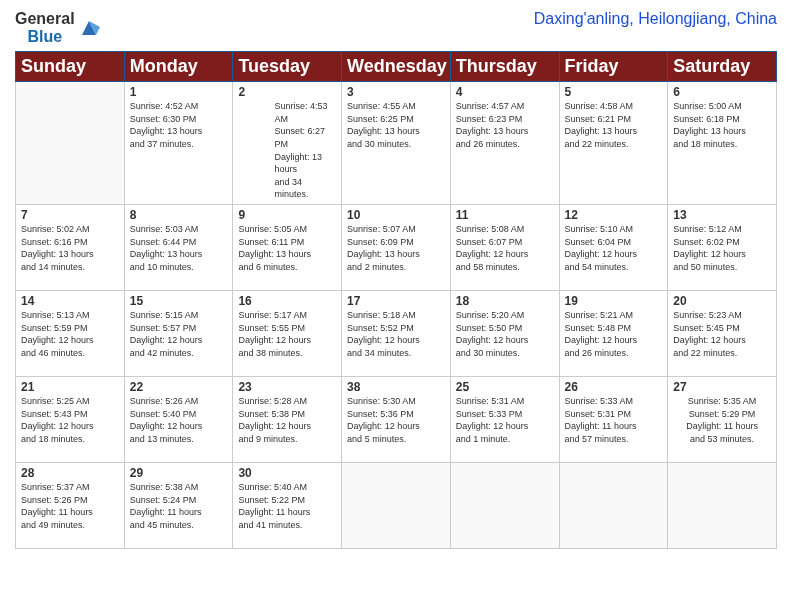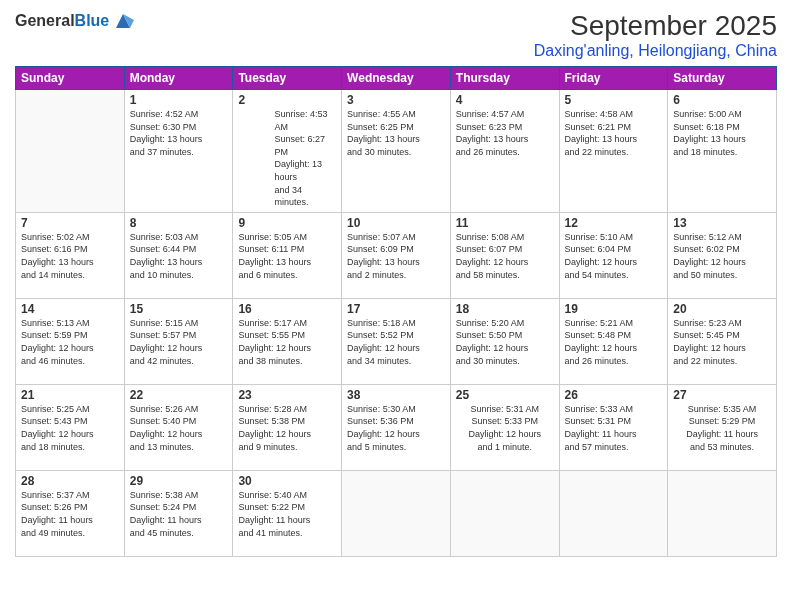--- a/index.html
+++ b/index.html
@@ -20,22 +20,23 @@
       justify-content: space-between;
       align-items: flex-start;
       margin-bottom: 6px;
     }
     .logo {
       display: flex;
       align-items: center;
     }
     .logo-text {
       display: flex;
-      flex-direction: row;
+      flex-direction: column;
       line-height: 1.1;
+      text-align: center;
     }
     .logo-general {
       font-size: 16px;
       font-weight: bold;
       color: #333;
     }
     .logo-blue {
       font-size: 16px;
       font-weight: bold;
       color: #1a6ab0;
@@ -56,25 +57,25 @@
     .location {
       font-size: 16px;
       color: #1d4ed8;
     }
     .calendar {
       width: 100%;
       border-collapse: collapse;
       table-layout: fixed;
     }
     .calendar th {
-      background: #a21caf;
+      background: #7f1d1d;
       color: white;
       text-align: left;
       padding: 4px 5px;
-      font-size: 12px;
+      font-size: 18px;
       font-weight: bold;
       border: 1px solid #1a5a9a;
     }
     .calendar td {
       border: 1px solid #ccc;
       vertical-align: top;
       padding: 3px 5px;
       font-size: 9.5px;
       color: #333;
       height: 86px;
@@ -102,21 +103,20 @@
       <div class="logo-text">
         <span class="logo-general">General</span>
         <span class="logo-blue">Blue</span>
       </div>
       <svg class="logo-icon" viewBox="0 0 22 22">
         <polygon points="4,18 11,4 18,18" fill="#2a6db5"></polygon>
         <polygon points="11,4 18,18 22,10" fill="#5aa0e0"></polygon>
       </svg>
     </div>
     <div class="title-area">
-      <div class="month-title">September 2025</div>
       <div class="location">Daxing'anling, Heilongjiang, China</div>
     </div>
   </div>
 
   <table class="calendar">
     <thead>
       <tr>
         <th>Sunday</th>
         <th>Monday</th>
         <th>Tuesday</th>
@@ -298,21 +298,21 @@
           </td>
           <td>
             <div class="day-number">38</div>
             <div class="day-info" style="white-space: pre-line;">Sunrise: 5:30 AM
 Sunset: 5:36 PM
 Daylight: 12 hours
 and 5 minutes.</div>
           </td>
           <td>
             <div class="day-number">25</div>
-            <div class="day-info" style="white-space: pre-line; text-align: center;">Sunrise: 5:31 AM
+            <div class="day-info" style="white-space: pre-line;">Sunrise: 5:31 AM
 Sunset: 5:33 PM
 Daylight: 12 hours
 and 1 minute.</div>
           </td>
           <td>
             <div class="day-number">26</div>
             <div class="day-info" style="white-space: pre-line;">Sunrise: 5:33 AM
 Sunset: 5:31 PM
 Daylight: 11 hours
 and 57 minutes.</div>

